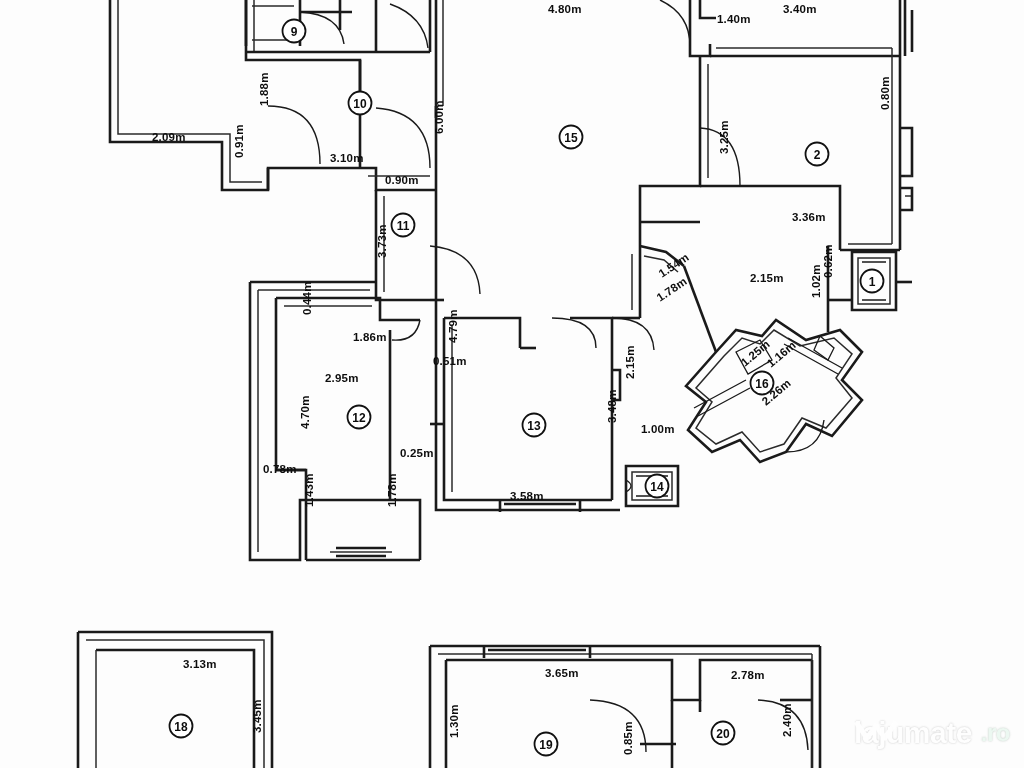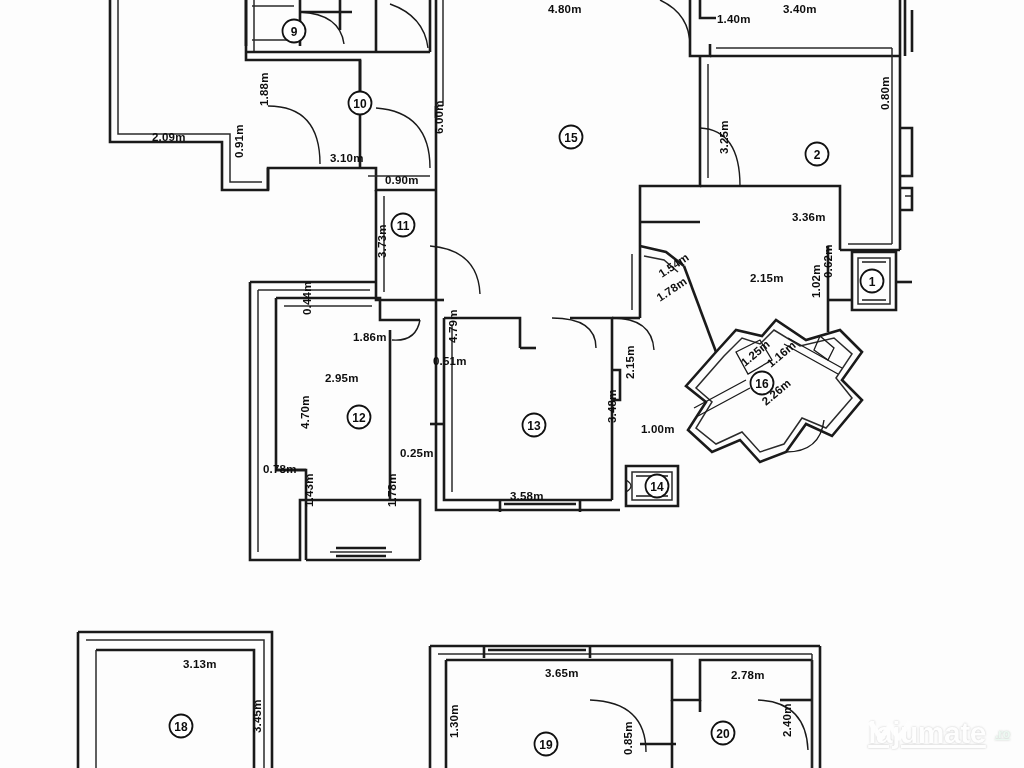--- a/index.html
+++ b/index.html
@@ -7,22 +7,22 @@
   #plan{position:relative;width:1024px;height:768px;background:#fdfdfd;}
   svg{position:absolute;left:0;top:0;}
   .wall{fill:none;stroke:#1a1a1a;stroke-width:2.6;}
   .wallthin{fill:none;stroke:#2a2a2a;stroke-width:1.5;}
   .door{fill:none;stroke:#1a1a1a;stroke-width:1.4;}
   .fix{fill:none;stroke:#1a1a1a;stroke-width:1.3;}
   .lbl{font-family:"Liberation Sans",sans-serif;font-size:11.5px;font-weight:bold;fill:#0d0d0d;letter-spacing:.2px;}
   .rnum{font-family:"Liberation Sans",sans-serif;font-size:12px;font-weight:bold;fill:#0d0d0d;text-anchor:middle;dominant-baseline:central;}
   .rcirc{fill:#ffffff;stroke:#111;stroke-width:1.8;}
   .wm{position:absolute;right:14px;bottom:18px;display:flex;align-items:center;gap:9px;opacity:.82;pointer-events:none;}
-  .wm-txt{font-family:"Liberation Sans",sans-serif;font-size:30px;font-weight:bold;color:#ffffff;text-shadow:0 0 2px rgba(120,120,120,.55);letter-spacing:-.5px;text-decoration:underline;}
-  .wm-ro{font-size:13px;color:#e9f7ef;text-shadow:0 0 2px rgba(120,140,125,.6);}
+  .wm-txt{font-family:"Liberation Sans",sans-serif;font-size:30px;font-weight:bold;color:#ffffff;text-shadow:0 0 2px rgba(120,120,120,.55);letter-spacing:-.5px;}
+  .wm-ro{font-size:24px;color:#e9f7ef;text-shadow:0 0 2px rgba(120,140,125,.6);}
 </style>
 </head>
 <body>
 
 <div id="plan">
 
   <svg width="1024" height="768">
 
     <g>
 

